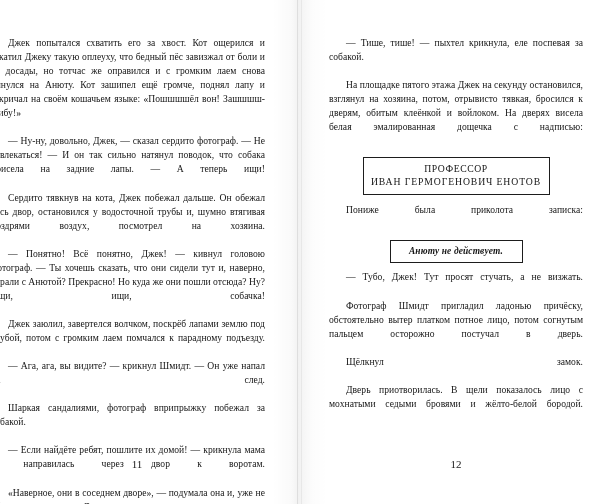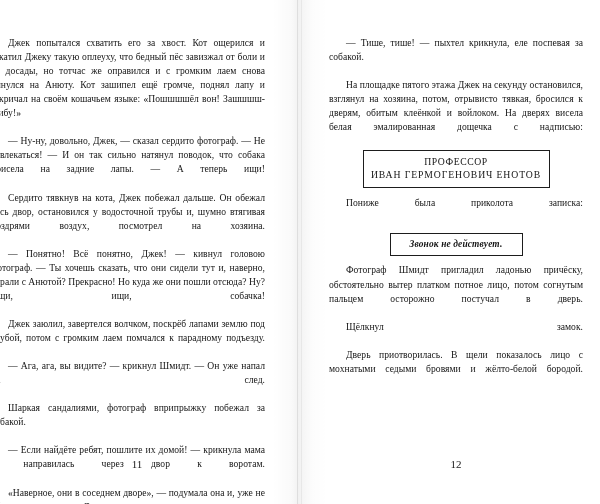--- a/index.html
+++ b/index.html
@@ -107,21 +107,21 @@
     line-height: 12px;
     text-align: center;
     color: #1a1a1a;
   }
   .page.left .pagenum  { left: 0px;  top: 458px; width: 274px; }
   .page.right .pagenum { left: 29px; top: 458px; width: 254px; }
 
   
   .plate {
     box-sizing: border-box;
-    margin: 2px auto 0 auto;
+    margin: 9px auto 0 auto;
     width: 187px;
     border: 1.4px solid #1d1d1d;
     padding: 5px 4px 6px 4px;
     text-align: center;
     background: #ffffff;
   }
   .plate .line {
     font-size: 9.7px;
     line-height: 12.4px;
     letter-spacing: 0.55px;
@@ -181,24 +181,25 @@
 
       <div class="plate">
         <div class="line l1">ПРОФЕССОР</div>
         <div class="line l2">ИВАН ГЕРМОГЕНОВИЧ ЕНОТОВ</div>
       </div>
       <div class="spacer-after-plate"></div>
 
       <p class="para">Пониже была приколота записка:</p>
 
       <div class="note">
-        <div class="line">Звонок не действует.</div>
+        <div class="line">Анюту не действует.</div>
       </div>
       <div class="spacer-small"></div>
 
+      <p class="para">— Тубо, Джек! Тут просят стучать, а не визжать.</p>
       <p class="para">Фотограф Шмидт пригладил ладонью причёску, обстоятельно вытер платком потное лицо, потом со­гнутым пальцем осторожно постучал в дверь.</p>
       <p class="para">Щёлкнул замок.</p>
       <p class="para">Дверь приотворилась. В щели показалось лицо с мохнатыми седыми бровями и жёлто-белой бородой.</p>
 
     </div>
     <div class="pagenum">12</div>
   </div>
 
   <div class="gutter"></div>
   <div class="page-edge-left"></div>

